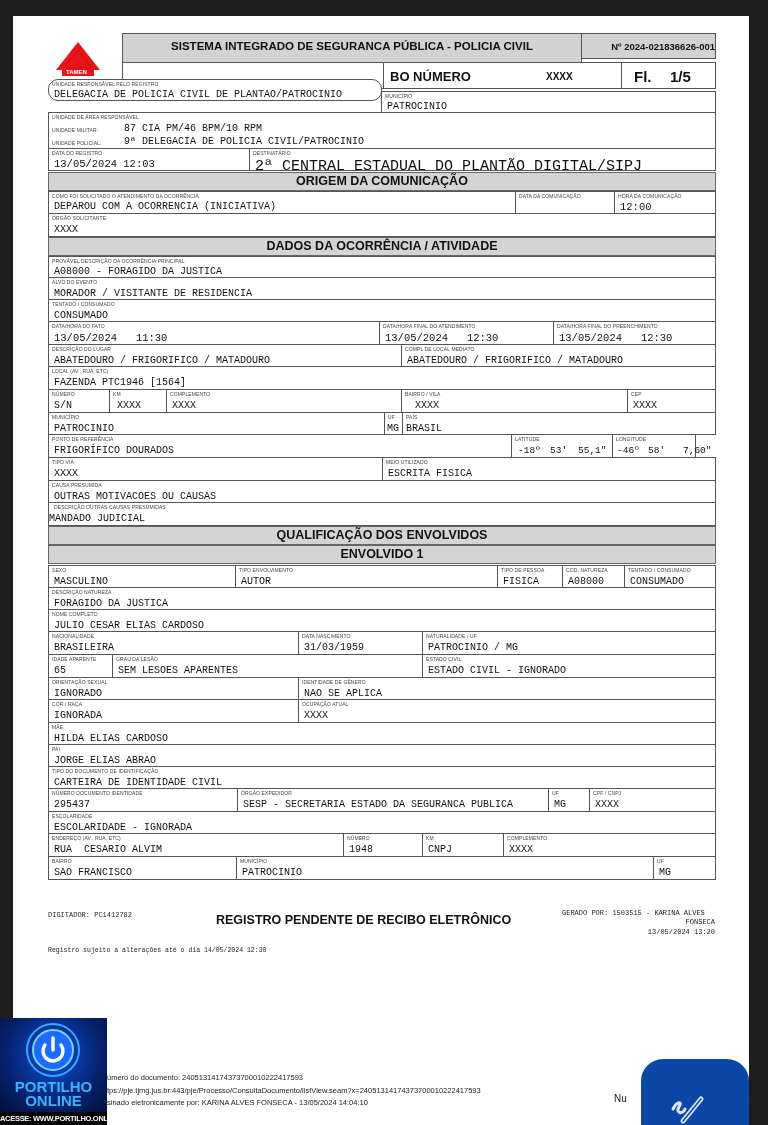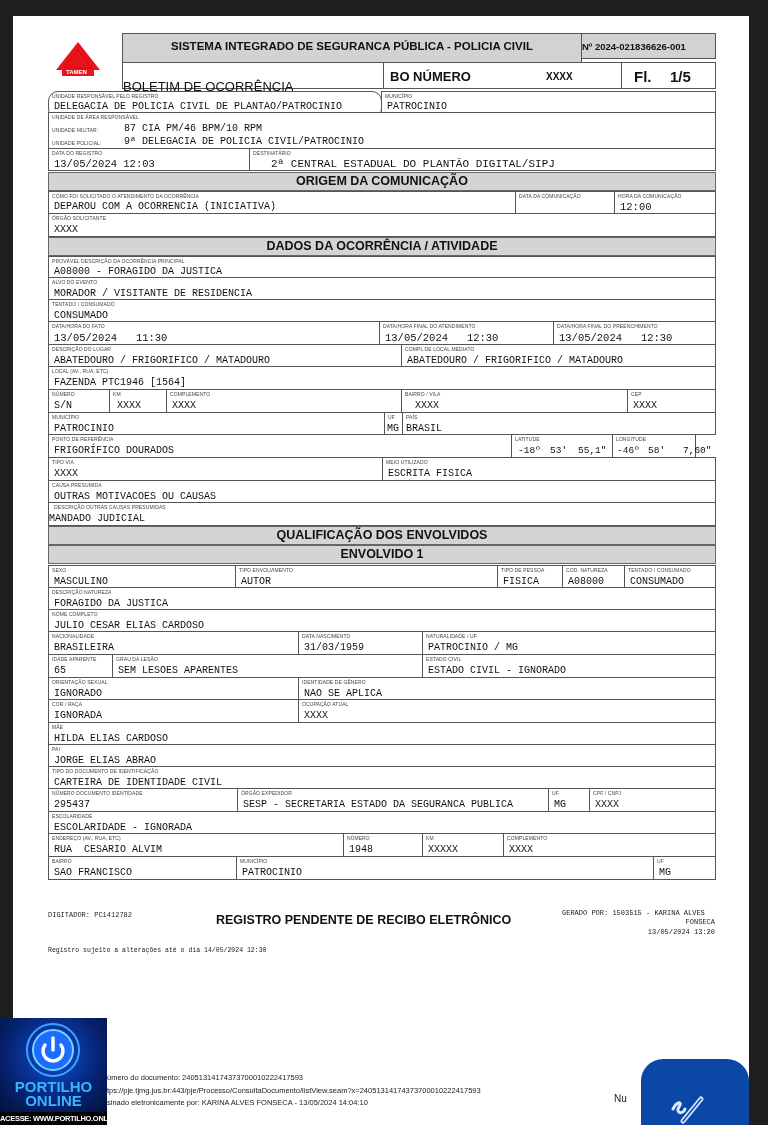--- a/index.html
+++ b/index.html
@@ -26,36 +26,36 @@
     <polygon points="26,10 40,28 12,28" fill="#e8141b" stroke="#b00" stroke-width="0.5"></polygon>
     <rect x="10" y="30" width="32" height="6" fill="#e8141b"></rect>
   </svg>
   <span style="position:absolute;left:14px;top:29px;font-size:6px;font-weight:bold;color:#fff;">TAMEN</span>
 </div>
 
 <div class="box gray" style="left:122px;top:33px;width:460px;height:38px;">
   <span style="position:absolute;left:0;right:0;top:6px;text-align:center;font-weight:bold;font-size:11.5px;">SISTEMA INTEGRADO DE SEGURANCA PÚBLICA -  POLICIA CIVIL</span>
 </div>
 <div class="box gray" style="left:581px;top:33px;width:135px;height:26px;">
-  <span style="position:absolute;left:0;right:0;top:7px;text-align:left;font-weight:bold;font-size:9.5px;">Nº 2024-021836626-001</span>
+  <span style="position:absolute;left:0;right:0;top:7px;text-align:right;font-weight:bold;font-size:9.5px;">Nº 2024-021836626-001</span>
 </div>
 
 <div class="box" style="left:122px;top:62px;width:262px;height:27px;">
   <span style="position:absolute;left:0;right:0;top:16px;text-align:left;font-weight:normal;font-size:13px;">BOLETIM DE OCORRÊNCIA</span>
 </div>
 <div class="box" style="left:383px;top:62px;width:239px;height:27px;">
   <span style="position:absolute;left:6px;top:6px;font-weight:bold;font-size:13px;">BO NÚMERO</span>
   <span style="position:absolute;left:162px;top:8px;font-weight:bold;font-size:10px;">XXXX</span>
 </div>
 <div class="box" style="left:621px;top:62px;width:95px;height:27px;">
   <span style="position:absolute;left:12px;top:5px;font-weight:bold;font-size:15px;">Fl.</span>
   <span style="position:absolute;left:48px;top:5px;font-weight:bold;font-size:15px;">1/5</span>
 </div>
 
-<div class="box" style="left:48px;top:91px;width:334px;height:28px;border-radius:10px;">
+<div class="box" style="left:48px;top:79px;width:334px;height:22px;border-radius:10px;">
   <span class="lbl" style="left:3px;top:1px;">UNIDADE RESPONSÁVEL PELO REGISTRO</span>
   <span class="val" style="left:5px;top:9px;">DELEGACIA DE POLICIA CIVIL DE PLANTAO/PATROCINIO</span>
 </div>
 <div class="box" style="left:381px;top:91px;width:335px;height:22px;">
   <span class="lbl" style="left:3px;top:1px;">MUNICÍPIO</span>
   <span class="val" style="left:5px;top:9px;">PATROCINIO</span>
 </div>
 
 <div class="box" style="left:48px;top:112px;width:668px;height:37px;">
   <span class="lbl" style="left:3px;top:1px;">UNIDADE DE ÁREA RESPONSÁVEL</span>
@@ -64,21 +64,21 @@
   <span class="lbl" style="left:3px;top:27px;">UNIDADE POLICIAL:</span>
   <span class="val" style="left:75px;top:23px;">9ª DELEGACIA DE POLICIA CIVIL/PATROCINIO</span>
 </div>
 
 <div class="box" style="left:48px;top:148px;width:202px;height:23px;">
   <span class="lbl" style="left:3px;top:1px;">DATA DO REGISTRO</span>
   <span class="val" style="left:5px;top:9px;font-size:10.5px;">13/05/2024 12:03</span>
 </div>
 <div class="box" style="left:249px;top:148px;width:467px;height:23px;">
   <span class="lbl" style="left:3px;top:1px;">DESTINATÁRIO</span>
-  <span class="val" style="left:21px;top:9px;font-size:11px;">2ª CENTRAL ESTADUAL DO PLANTÃO DIGITAL/SIPJ</span>
+  <span class="val" style="left:5px;top:9px;font-size:15px;">2ª CENTRAL ESTADUAL DO PLANTÃO DIGITAL/SIPJ</span>
 </div>
 
 <div class="sec" style="top:172px;">ORIGEM DA COMUNICAÇÃO</div>
 <div class="box" style="left:48px;top:191px;width:468px;height:23px;">
   <span class="lbl" style="left:3px;top:1px;">COMO FOI SOLICITADO O ATENDIMENTO DA OCORRÊNCIA</span>
   <span class="val" style="left:5px;top:9px;">DEPAROU COM A OCORRENCIA (INICIATIVA)</span>
 </div>
 <div class="box" style="left:515px;top:191px;width:100px;height:23px;">
   <span class="lbl" style="left:3px;top:1px;">DATA DA COMUNICAÇÃO</span>
   <span class="val" style="left:5px;top:9px;font-size:10.5px;margin-top:30px;">13/05/2024</span>
@@ -317,21 +317,21 @@
 <div class="box" style="left:48px;top:833px;width:296px;height:24px;">
   <span class="lbl" style="left:3px;top:1px;">ENDEREÇO (AV., RUA, ETC)</span>
   <span class="val" style="left:5px;top:10px;white-space:pre;">RUA  CESARIO ALVIM</span>
 </div>
 <div class="box" style="left:343px;top:833px;width:80px;height:24px;">
   <span class="lbl" style="left:3px;top:1px;">NÚMERO</span>
   <span class="val" style="left:5px;top:10px;">1948</span>
 </div>
 <div class="box" style="left:422px;top:833px;width:82px;height:24px;">
   <span class="lbl" style="left:3px;top:1px;">KM</span>
-  <span class="val" style="left:5px;top:10px;">XXXXX</span>
+  <span class="val" style="left:5px;top:10px;">CNPJ</span>
 </div>
 <div class="box" style="left:503px;top:833px;width:213px;height:24px;">
   <span class="lbl" style="left:3px;top:1px;">COMPLEMENTO</span>
   <span class="val" style="left:5px;top:10px;">XXXX</span>
 </div>
 
 <div class="box" style="left:48px;top:856px;width:189px;height:24px;">
   <span class="lbl" style="left:3px;top:1px;">BAIRRO</span>
   <span class="val" style="left:5px;top:10px;">SAO FRANCISCO</span>
 </div>

